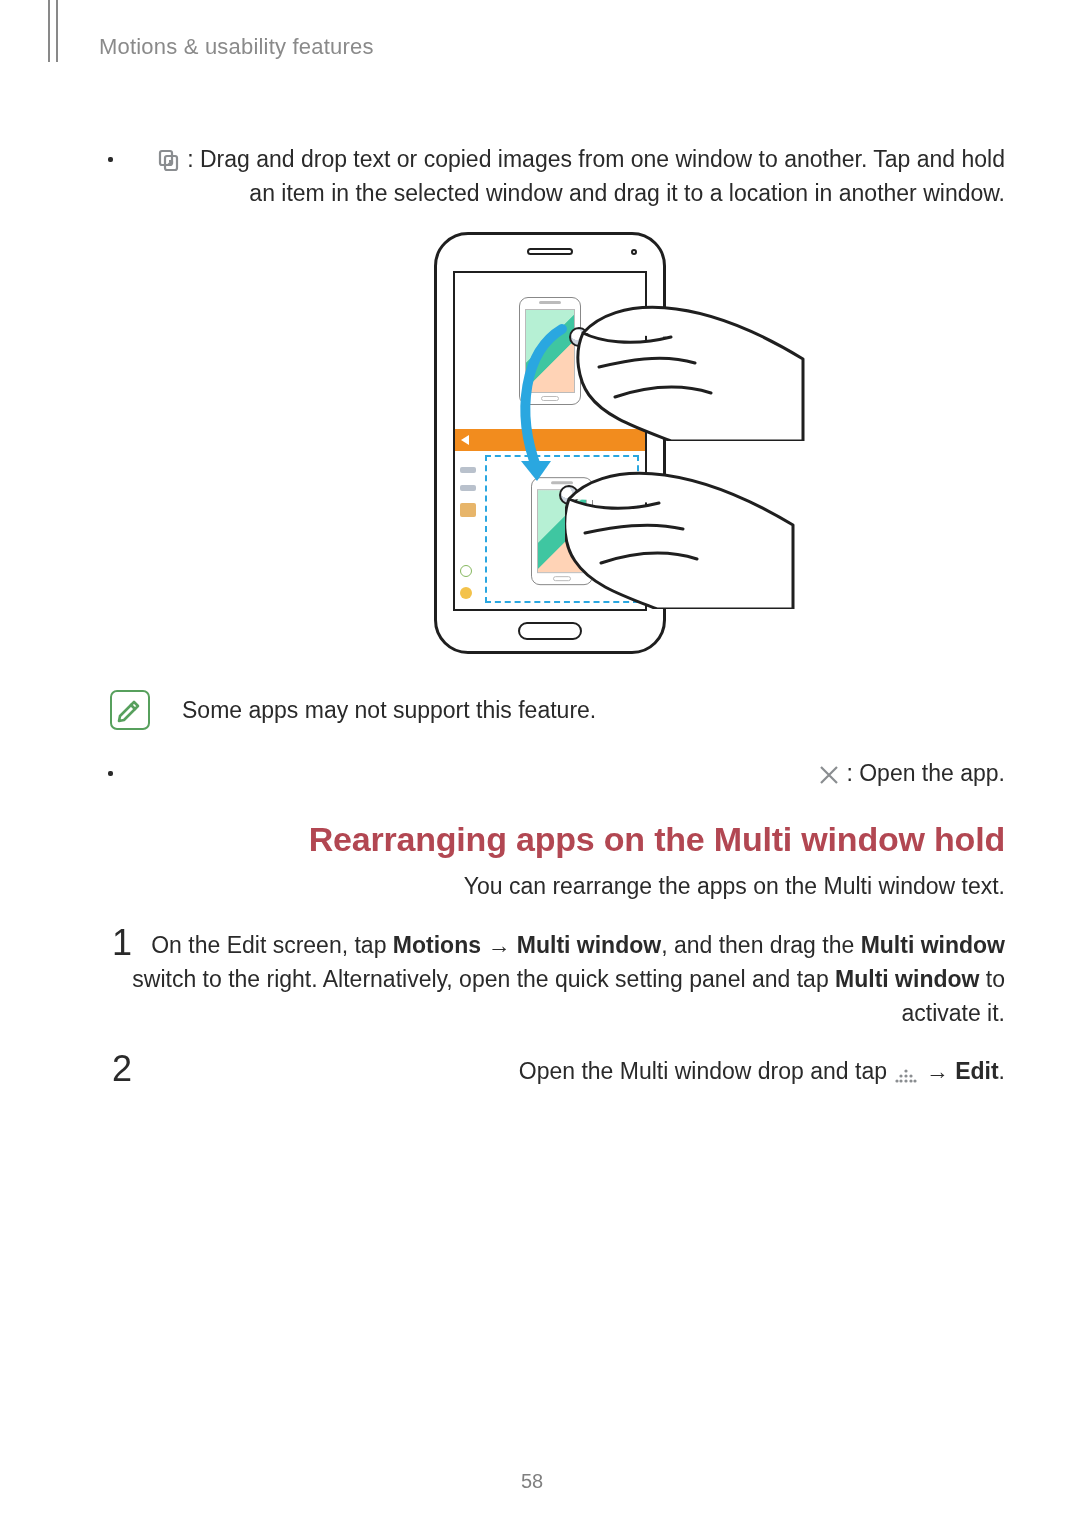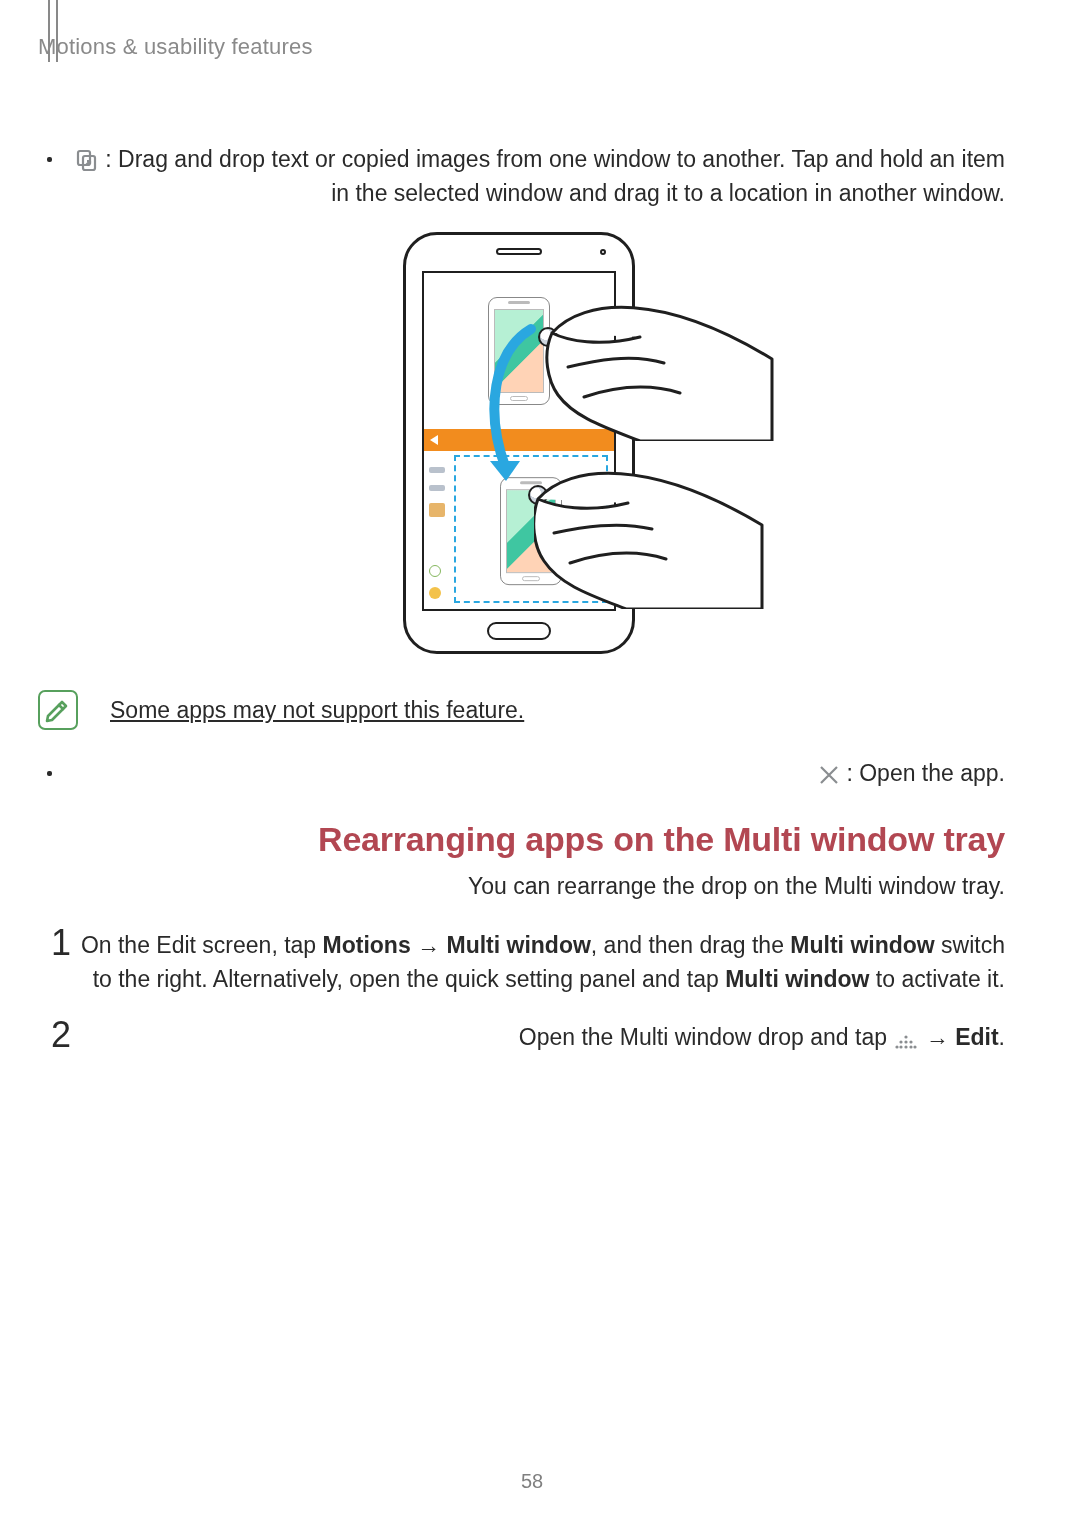--- a/index.html
+++ b/index.html
@@ -2,21 +2,21 @@
 <html><head>
 <meta charset="utf-8">
 <style>
   * { box-sizing: border-box; margin: 0; padding: 0; }
   html, body { width: 1080px; height: 1527px; background: #fff; }
   body {
     font-family: "Segoe UI", "Myriad Pro", Arial, sans-serif;
     color: #2a2a2a;
     position: relative;
   }
-  .page { padding: 34px 75px 0 33px; }
+  .page { padding: 34px 75px 0 94px; }
 
   
   .side-tab {
     position: absolute;
     left: 48px; top: -10px;
     width: 10px; height: 72px;
     border-left: 2px solid #898989;
     border-right: 2px solid #898989;
   }
 
@@ -117,21 +117,21 @@
   .hand.top{ top:28px; left:120px; width:230px; height:140px;}
   .hand.bot{ top:196px; left:110px; width:230px; height:140px;}
   .fingertip{
     position:absolute; width:20px; height:20px; border:2px solid #1f1f1f; border-radius:50%;
     background:radial-gradient(circle at 35% 35%, #fff 35%, #cfd6df 36%);
   }
   .ft1{ top:54px; left:114px;}
   .ft2{ top:212px; left:104px;}
 
   
-  .note-row{ display:flex; align-items:center; margin: 8px 0 26px 5px; text-decoration: underline;}
+  .note-row{ display:flex; align-items:center; margin: 8px 0 26px 16px;}
   .note-icon{
     width:40px; height:40px; border:2.5px solid #57a05d; border-radius:7px;
     display:flex; align-items:center; justify-content:center; margin-right: 32px;
     flex: 0 0 auto;
   }
   .note-text{ font-size:23px; color:#2a2a2a;}
 
   .section-heading{
     color:#b24752; font-size:34px; font-weight:600; margin: 30px 0 14px 0;
     letter-spacing: -0.2px;
@@ -254,22 +254,22 @@
       <div class="bullet-dot"></div>
       <div class="bullet-body">
         <span class="inline-icon">
           <svg width="22" height="22" viewBox="0 0 22 22">
             <path d="M3 3 L19 19 M19 3 L3 19" class="ic-gray"></path>
           </svg>
         </span><span> : Open the app.</span>
       </div>
     </div>
 
-    <h2 class="section-heading">Rearranging apps on the Multi window tray</h2>
-    <div class="lead">You can rearrange the drop on the Multi window tray.</div>
+    <h2 class="section-heading">Rearranging apps on the Multi window hold</h2>
+    <div class="lead">You can rearrange the apps on the Multi window text.</div>
 
     <div class="step">
       <div class="step-num">1</div>
       <div class="step-body">
         <span>On the Edit screen, tap </span><b>Motions</b><span> → </span><b>Multi window</b><span>, and then drag the </span><b>Multi window</b><span> switch to the right. Alternatively, open the quick setting panel and tap </span><b>Multi window</b><span> to activate it.</span>
       </div>
     </div>
 
     <div class="step">
       <div class="step-num">2</div>

